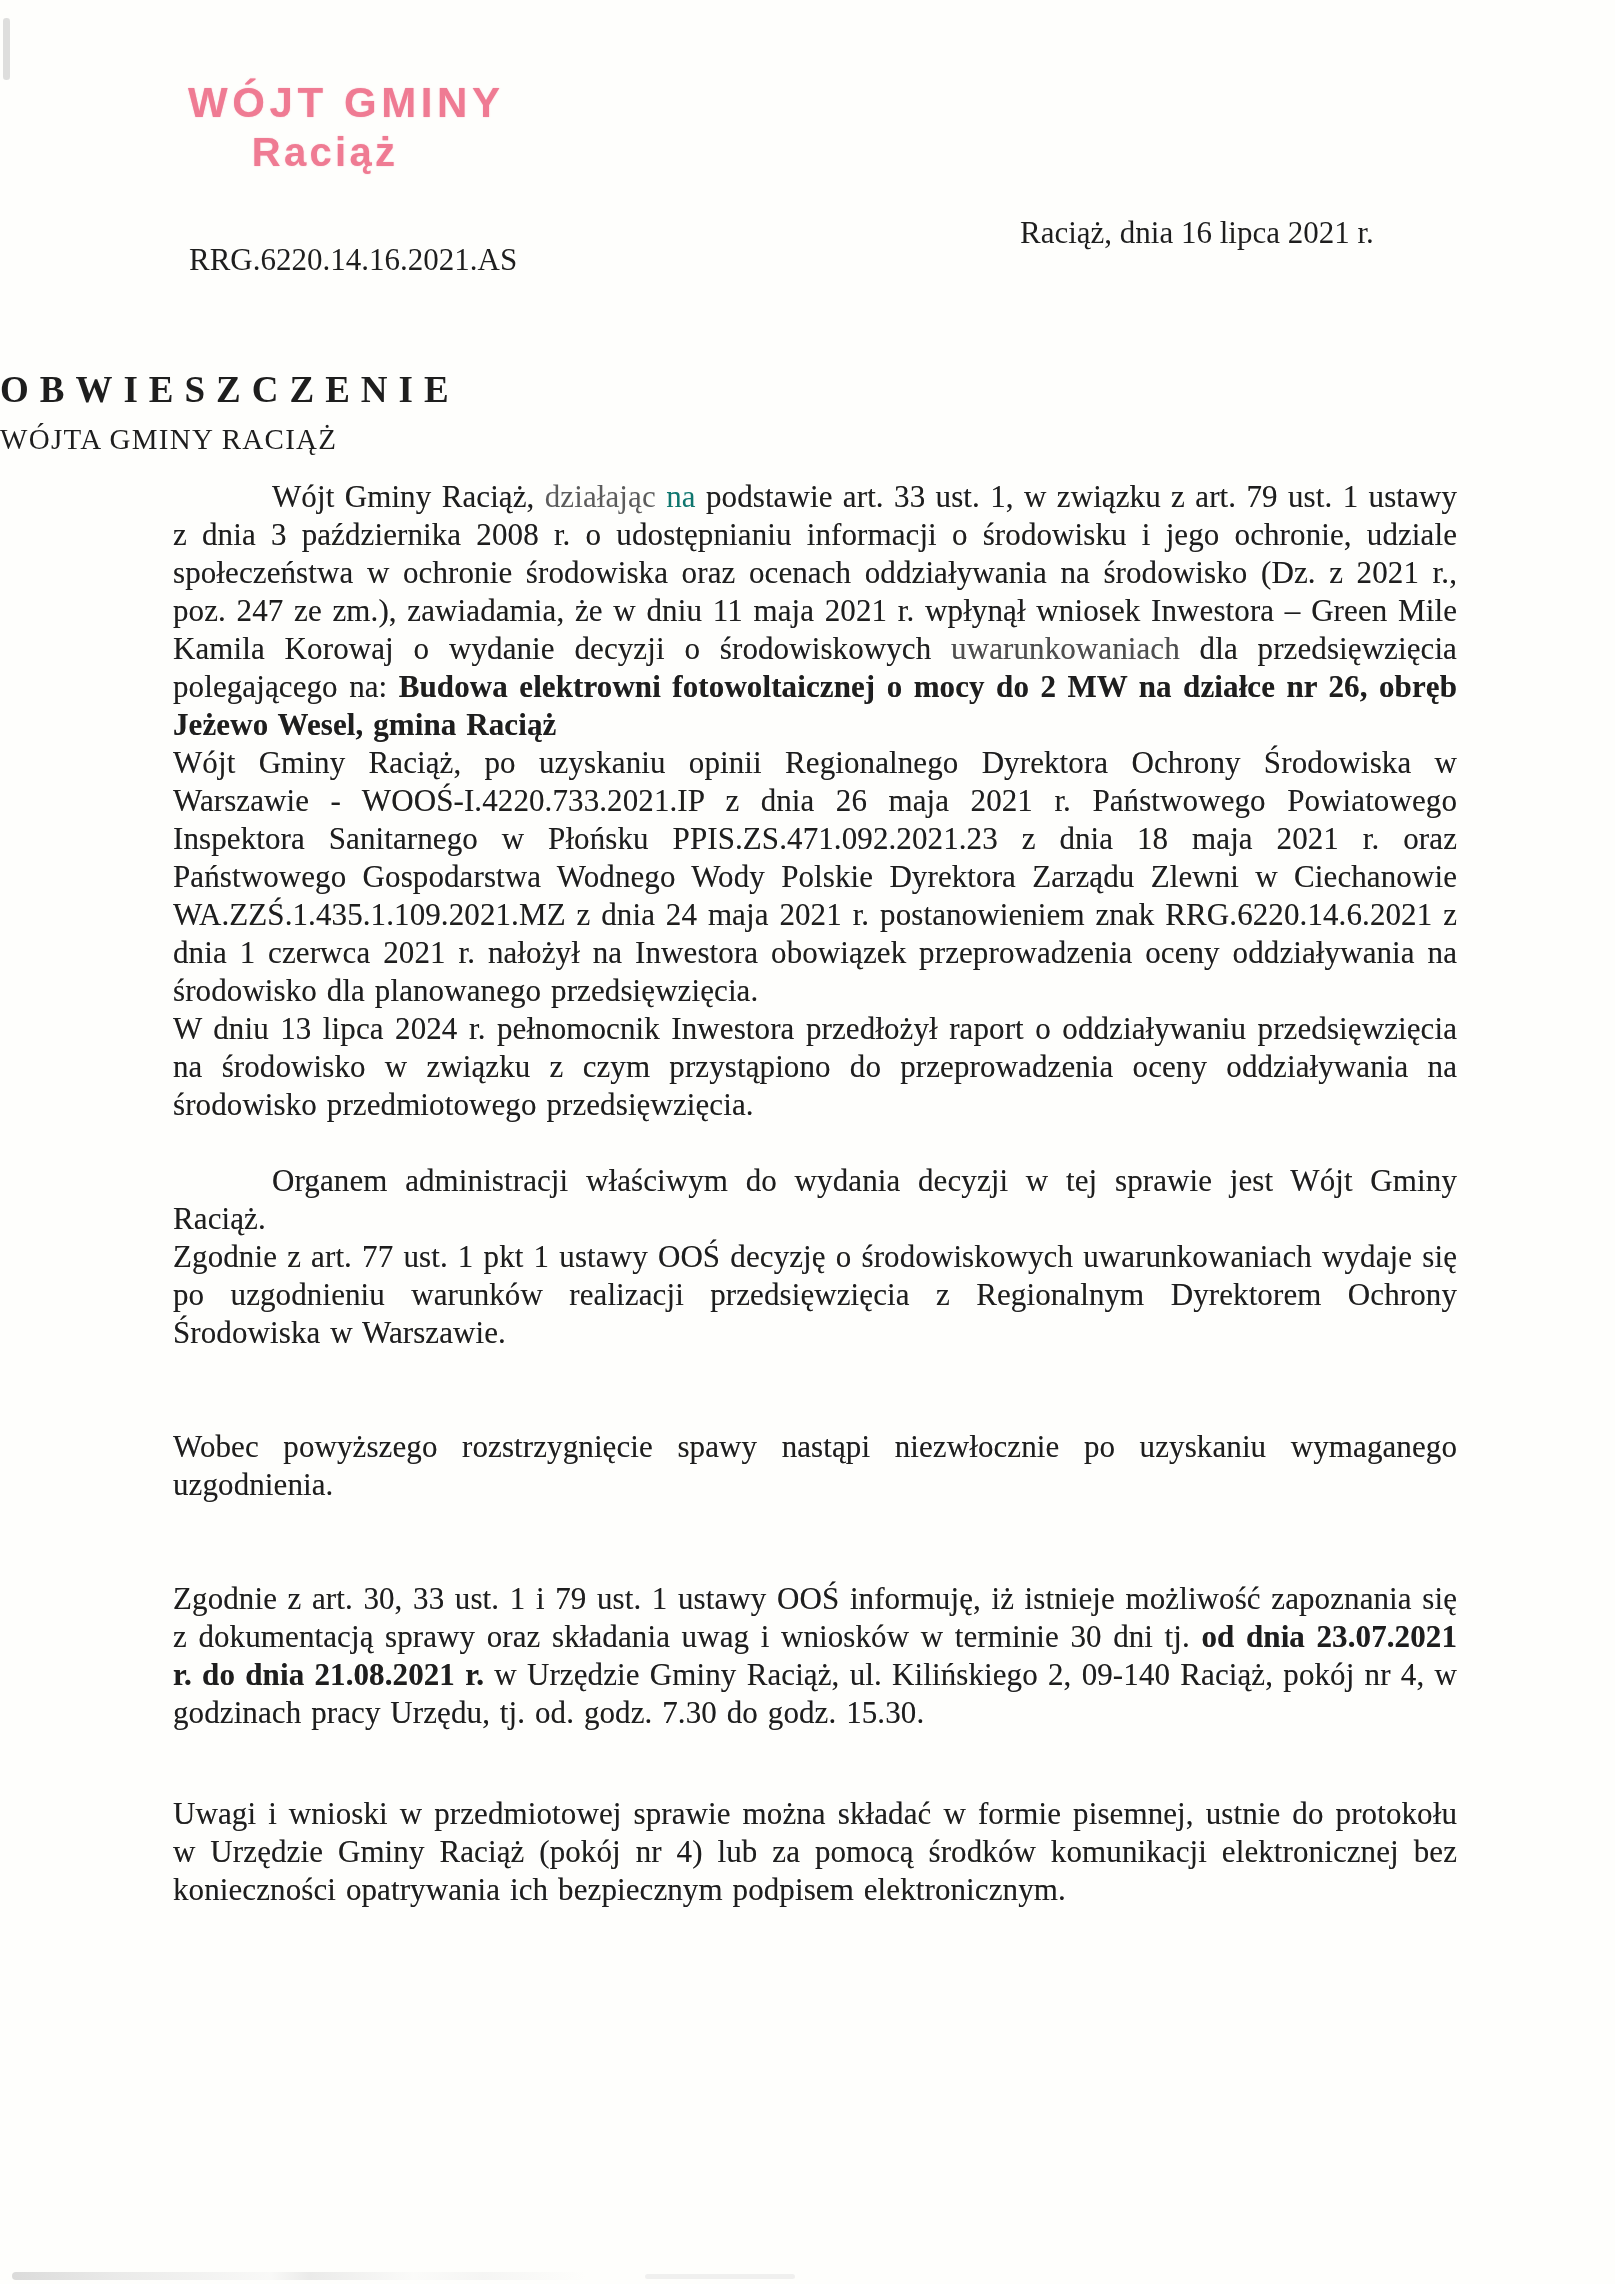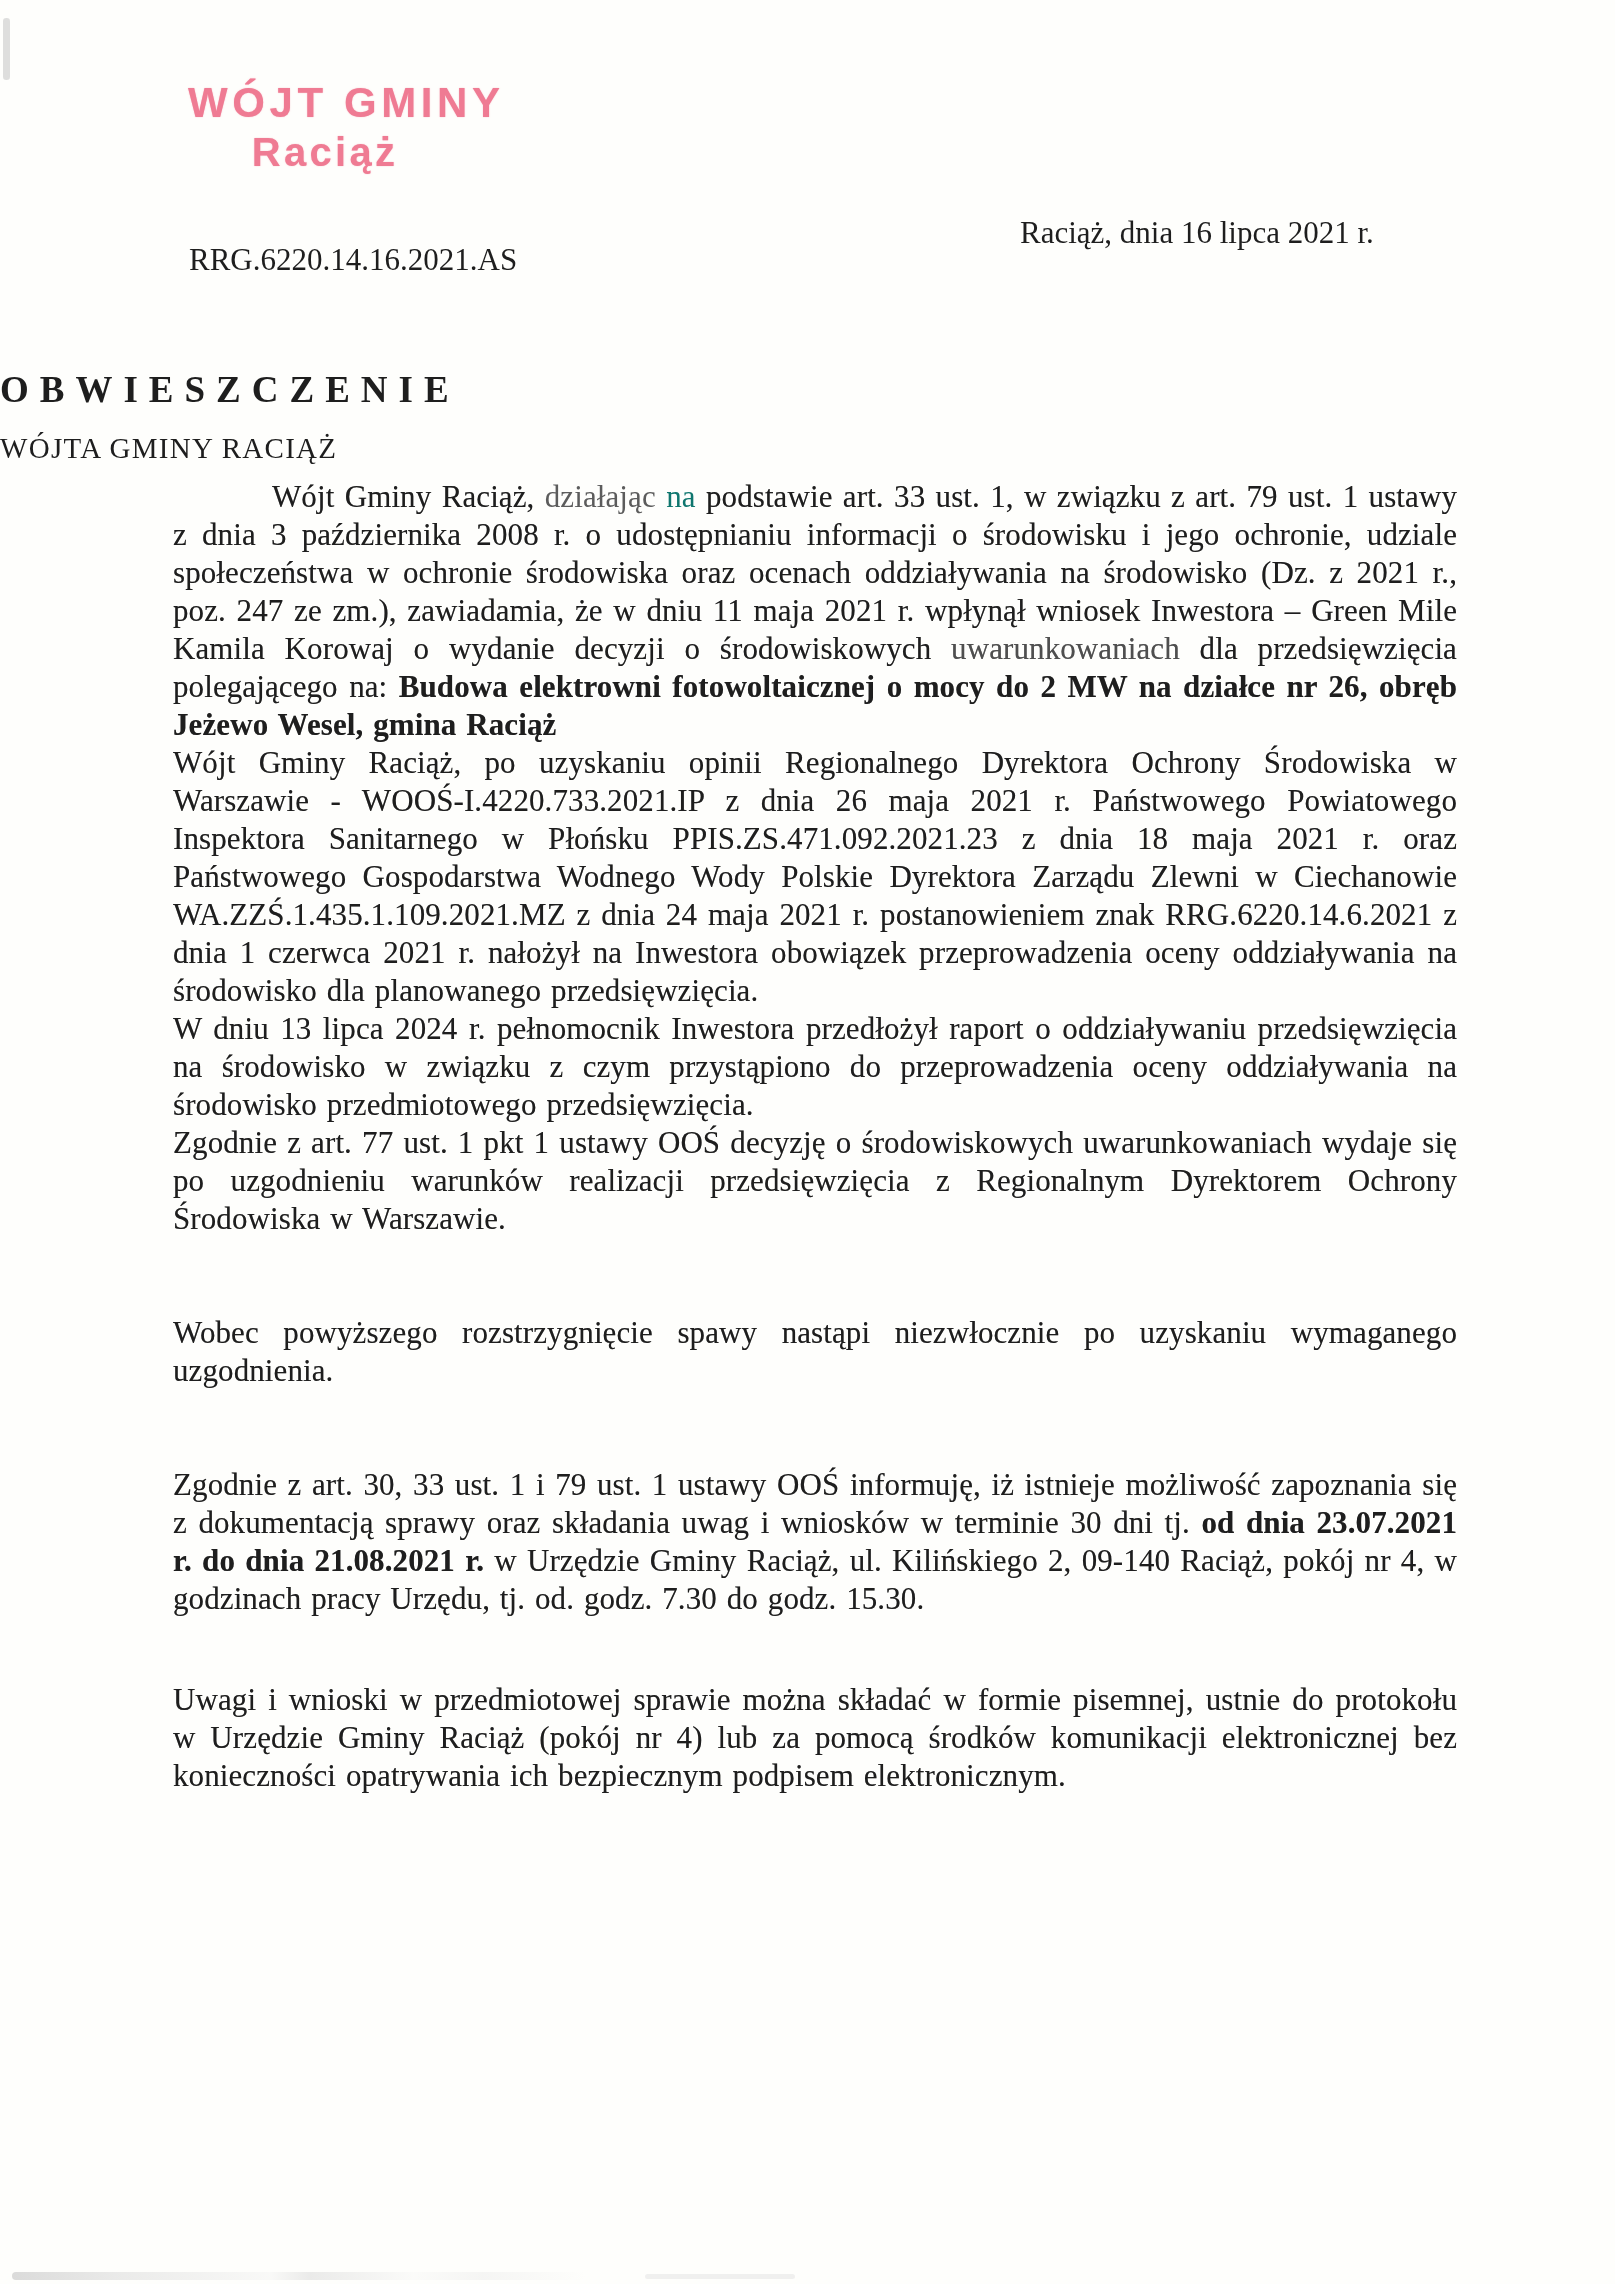--- a/index.html
+++ b/index.html
@@ -99,21 +99,21 @@
   .title-main {
     font-size: 37px;
     font-weight: 700;
     letter-spacing: 11px;
     margin: 0;
   }
   .title-sub {
     font-size: 29px;
     font-weight: 400;
     letter-spacing: 1.3px;
-    margin: 21px 0 0 0;
+    margin: 12px 0 0 0;
   }
 
   
   .body-text {
     position: absolute;
     left: 173px;
     top: 478px;
     width: 1284px;
     font-size: 31px;
     line-height: 38px;
@@ -155,20 +155,21 @@
   </div>
 
   <div class="body-text">
 
     <p class="indent"><span>Wójt Gminy Raciąż, </span><span class="faded-1">działając</span><span> </span><span class="faded-2">na</span><span> podstawie art. 33 ust. 1, w związku z art. 79 ust. 1 ustawy z dnia 3 października 2008 r. o udostępnianiu informacji o środowisku i jego ochronie, udziale społeczeństwa w ochronie środowiska oraz ocenach oddziaływania na środowisko (Dz. z 2021 r., poz. 247 ze zm.), zawiadamia, że w dniu 11 maja 2021 r. wpłynął wniosek Inwestora – Green Mile Kamila Korowaj o wydanie decyzji o środowiskowych </span><span class="faded-3">uwarunkowaniach</span><span> dla przedsięwzięcia polegającego na: </span><span class="b">Budowa elektrowni fotowoltaicznej o mocy do 2 MW na działce nr 26, obręb Jeżewo Wesel, gmina Raciąż</span></p>
 
     <p>Wójt Gminy Raciąż, po uzyskaniu opinii Regionalnego Dyrektora Ochrony Środowiska w Warszawie - WOOŚ-I.4220.733.2021.IP z dnia 26 maja 2021 r. Państwowego Powiatowego Inspektora Sanitarnego w Płońsku PPIS.ZS.471.092.2021.23 z dnia 18 maja 2021 r. oraz Państwowego Gospodarstwa Wodnego Wody Polskie Dyrektora Zarządu Zlewni w Ciechanowie WA.ZZŚ.1.435.1.109.2021.MZ z dnia 24 maja 2021 r. postanowieniem znak RRG.6220.14.6.2021 z dnia 1 czerwca 2021 r. nałożył na Inwestora obowiązek przeprowadzenia oceny oddziaływania na środowisko dla planowanego przedsięwzięcia.</p>
 
     <p>W dniu 13 lipca 2024 r. pełnomocnik Inwestora przedłożył raport o oddziaływaniu przedsięwzięcia na środowisko w związku z czym przystąpiono do przeprowadzenia oceny oddziaływania na środowisko przedmiotowego przedsięwzięcia.</p>
 
+    <p class="indent gap-1">Organem administracji właściwym do wydania decyzji w tej sprawie jest Wójt Gminy Raciąż.</p>
 
     <p>Zgodnie z art. 77 ust. 1 pkt 1 ustawy OOŚ decyzję o środowiskowych uwarunkowaniach wydaje się po uzgodnieniu warunków realizacji przedsięwzięcia z Regionalnym Dyrektorem Ochrony Środowiska w Warszawie.</p>
 
     <p class="gap-2">Wobec powyższego rozstrzygnięcie spawy nastąpi niezwłocznie po uzyskaniu wymaganego uzgodnienia.</p>
 
     <p class="gap-2"><span>Zgodnie z art. 30, 33 ust. 1 i 79 ust. 1 ustawy OOŚ informuję, iż istnieje możliwość zapoznania się z dokumentacją sprawy oraz składania uwag i wniosków w terminie 30 dni tj. </span><span class="b">od dnia 23.07.2021 r. do dnia 21.08.2021 r.</span><span> w Urzędzie Gminy Raciąż, ul. Kilińskiego 2, 09-140 Raciąż, pokój nr 4, w godzinach pracy Urzędu, tj. od. godz. 7.30 do godz. 15.30.</span></p>
 
     <p class="gap-15">Uwagi i wnioski w przedmiotowej sprawie można składać w formie pisemnej, ustnie do protokołu w Urzędzie Gminy Raciąż (pokój nr 4) lub za pomocą środków komunikacji elektronicznej bez konieczności opatrywania ich bezpiecznym podpisem elektronicznym.</p>
 
   </div>

